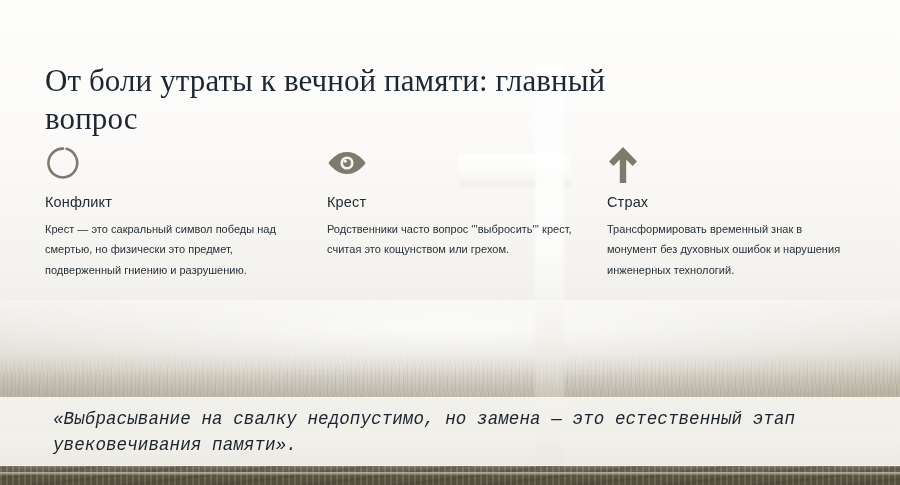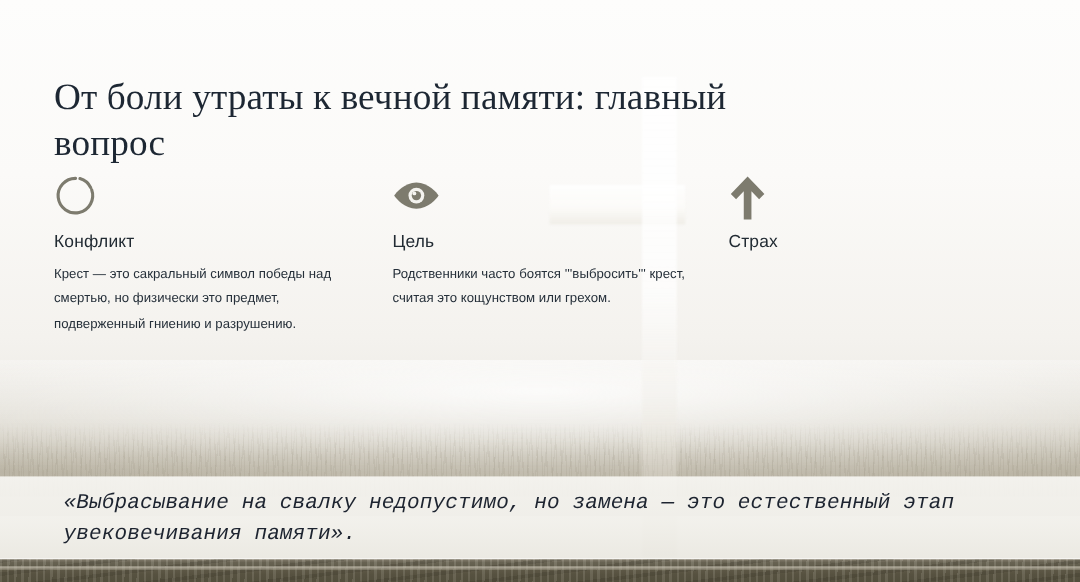--- a/index.html
+++ b/index.html
@@ -146,30 +146,31 @@
 
   <div class="col c2">
     <span class="ico">
       <svg width="40" height="36" viewBox="0 0 40 36">
         <path d="M20 7 C30 7 37 15.5 38.5 18 C37 20.5 30 29 20 29 C10 29 3 20.5 1.5 18 C3 15.5 10 7 20 7 Z" fill="#7d7b6e"></path>
         <circle cx="20" cy="18" r="6.6" fill="#f4f3ef"></circle>
         <circle cx="20" cy="18" r="3.9" fill="#7d7b6e"></circle>
         <circle cx="18.3" cy="16.2" r="1.6" fill="#f4f3ef"></circle>
       </svg>
     </span>
-    <h3>Цель</h3>
-    <p>Родственники часто боятся '''выбросить''' крест, считая это кощунством или грехом.</p>
+    <h3>Крест</h3>
+    <p>Родственники часто вопрос '''выбросить''' крест, считая это кощунством или грехом.</p>
   </div>
 
   <div class="col c3">
     <span class="ico">
       <svg width="32" height="40" viewBox="0 0 32 40">
         <path d="M16 2 L30 16.6 L25.6 21 L19.2 14.4 L19.2 38 L12.8 38 L12.8 14.4 L6.4 21 L2 16.6 Z" fill="#7d7b6e"></path>
       </svg>
     </span>
     <h3>Страх</h3>
+    <p>Трансформировать временный знак в монумент без духовных ошибок и нарушения инженерных технологий.</p>
   </div>
 
   <div class="quoteband">
     <div class="quotetext">«Выбрасывание на свалку недопустимо, но замена — это естественный этап увековечивания памяти».</div>
   </div>
 
 </div>
 
 </body></html>

